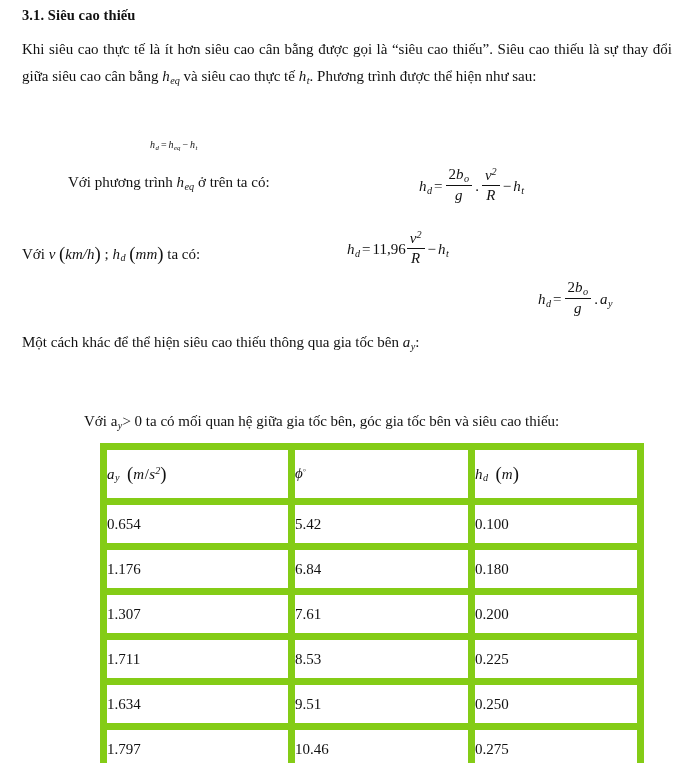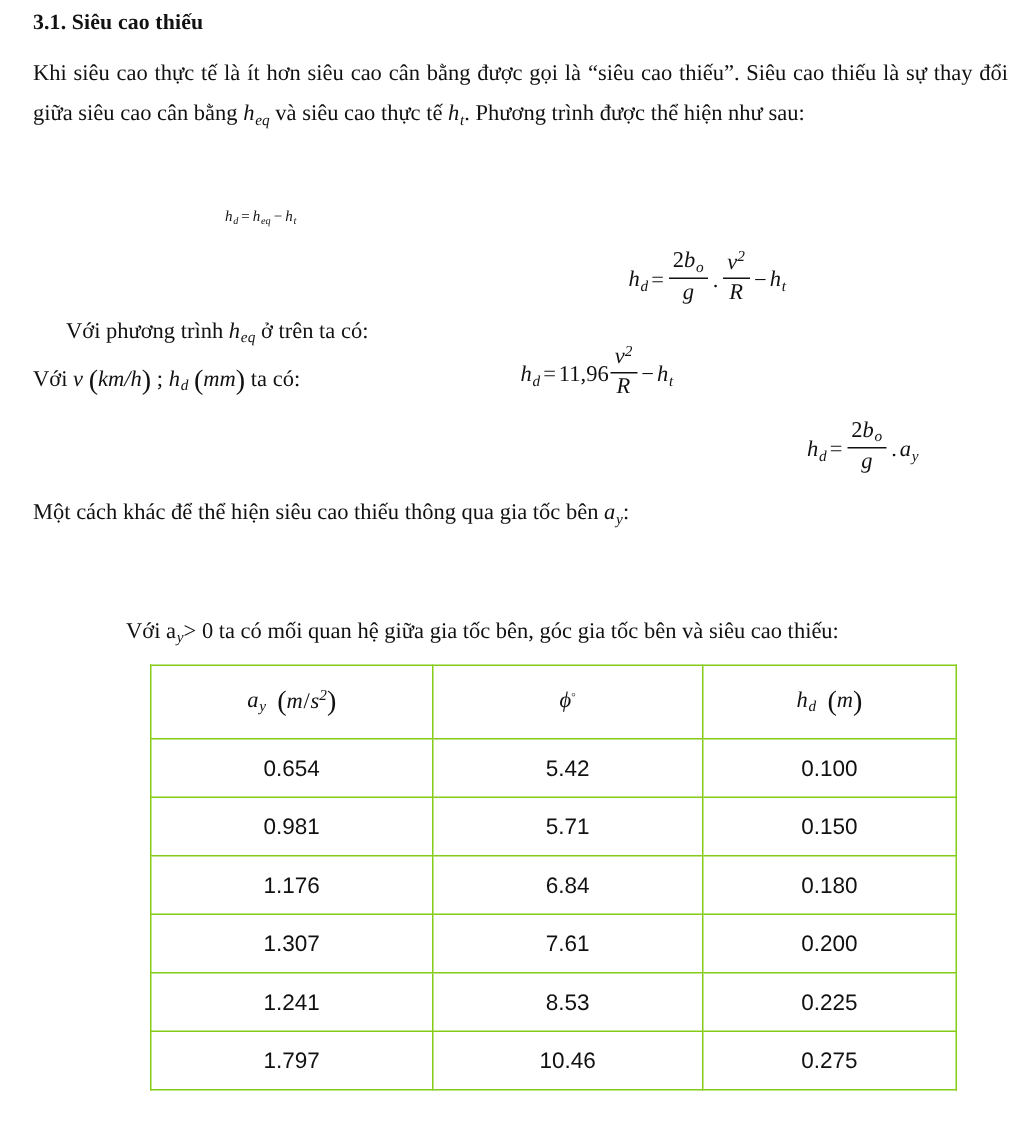--- a/index.html
+++ b/index.html
@@ -104,49 +104,48 @@
   
   .slashfrac { font-style: italic; }
   .slashfrac .sl { font-style: normal; padding: 0 0.5px; }
 
   
   #eq-1 { position: absolute; left: 150px; top: 139px; font-size: 10px; }
   #eq-2 { position: absolute; left: 419px; top: 168px; font-size: 15px; }
   #eq-3 { position: absolute; left: 347px; top: 231px; font-size: 15px; }
   #eq-4 { position: absolute; left: 538px; top: 281px; font-size: 15px; }
 
-  #line-voi-phuong { left: 44px; top: 174px; margin-top: 39px; }
+  #line-voi-phuong { left: 68px; top: 174px; }
   #line-voi-v      { left: 22px; top: 243px; }
   #line-mot-cach   { left: 22px; top: 288px; margin-top: 46px; }
   #table-caption   { left: 84px; top: 413px; }
 
   
   #data-table {
     position: absolute;
     left: 100px;
     top: 443px;
     width: 537px;
     border-collapse: collapse;
     table-layout: fixed;
     font-size: 15px;
   }
   #data-table td {
-    border: 1px solid #84cc16;
-    text-align: center;
+    border: 7px solid #84cc16;
     vertical-align: middle;
     padding: 0;
     height: 38px;
   }
   #data-table tr.header-row td {
     height: 48px;
   }
   #data-table col.c1 { width: 188px; }
   #data-table col.c2 { width: 180px; }
   #data-table col.c3 { width: 169px; }
-  .cell-val { font-family: Liberation Sans, sans-serif; }
+  .cell-val { font-family: Liberation Serif, serif; }
 </style>
 </head>
 <body>
 
 <div class="heading">3.1. Siêu cao thiếu</div>
 
 <div class="para" id="intro-para">
   <span>Khi siêu cao thực tế là ít hơn siêu cao cân bằng được gọi là “siêu cao thiếu”. Siêu cao</span>
   <span>thiếu là sự thay đổi giữa siêu cao cân bằng</span>
   <span class="math"><span class="mi">h</span><sub class="msub">eq</sub></span>
@@ -210,38 +209,38 @@
         <span class="math"><span class="mi">h</span><sub class="msub">d</sub>&nbsp;&nbsp;<span class="paren-big">(</span><span class="mi">m</span><span class="paren-big">)</span></span>
       </td>
     </tr>
 
     <tr>
       <td class="cell-val">0.654</td>
       <td class="cell-val">5.42</td>
       <td class="cell-val">0.100</td>
     </tr>
     <tr>
-      <td class="cell-val">0.981</td>
-      <td class="cell-val">5.71</td>
-      <td class="cell-val">0.150</td>
-    </tr>
-    <tr>
       <td class="cell-val">1.176</td>
       <td class="cell-val">6.84</td>
       <td class="cell-val">0.180</td>
     </tr>
     <tr>
       <td class="cell-val">1.307</td>
       <td class="cell-val">7.61</td>
       <td class="cell-val">0.200</td>
     </tr>
     <tr>
-      <td class="cell-val">1.241</td>
+      <td class="cell-val">1.711</td>
       <td class="cell-val">8.53</td>
       <td class="cell-val">0.225</td>
+    </tr>
+    <tr>
+      <td class="cell-val">1.634</td>
+      <td class="cell-val">9.51</td>
+      <td class="cell-val">0.250</td>
     </tr>
     <tr>
       <td class="cell-val">1.797</td>
       <td class="cell-val">10.46</td>
       <td class="cell-val">0.275</td>
     </tr>
   </tbody>
 </table>
 
 </body></html>

